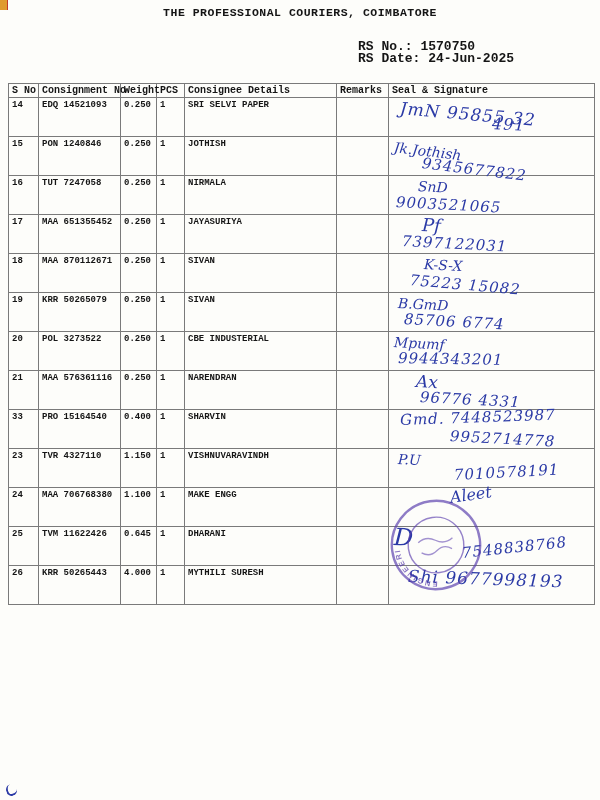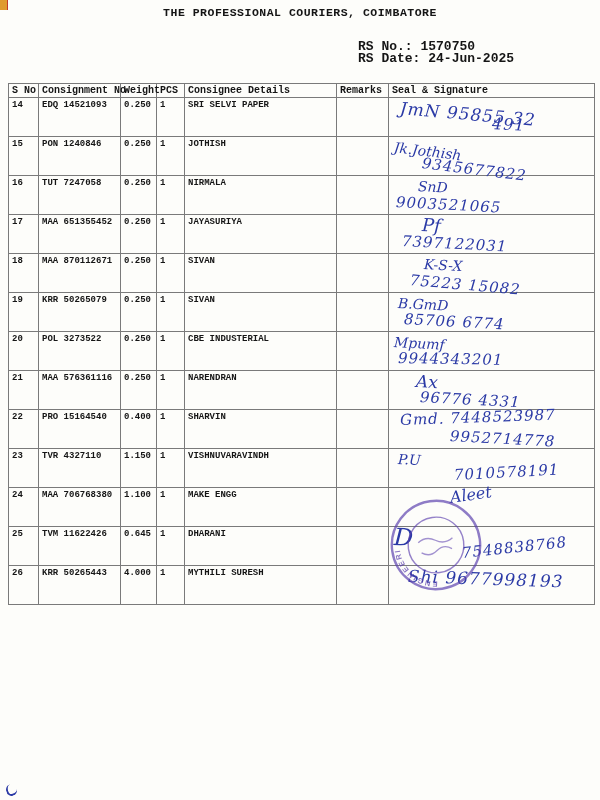--- a/index.html
+++ b/index.html
@@ -183,21 +183,21 @@
     <td>0.250</td>
     <td>1</td>
     <td>NARENDRAN</td>
     <td></td>
     <td class="seal-cell">
             <div class="hw sig" style="margin-left: 24px; font-size: 17px;">Ax</div>
             <div class="hw num" style="margin-left: 28px;">96776 4331</div>
           </td>
   </tr>
         <tr>
-    <td>22</td>
+    <td>33</td>
     <td>PRO 15164540</td>
     <td>0.400</td>
     <td>1</td>
     <td>SHARVIN</td>
     <td></td>
     <td class="seal-cell">
             <div class="hw num" style="margin-left: 8px; transform: rotate(-2deg);">Gmd. 7448523987</div>
             <div class="hw num" style="margin-left: 58px;">9952714778</div>
           </td>
   </tr>

